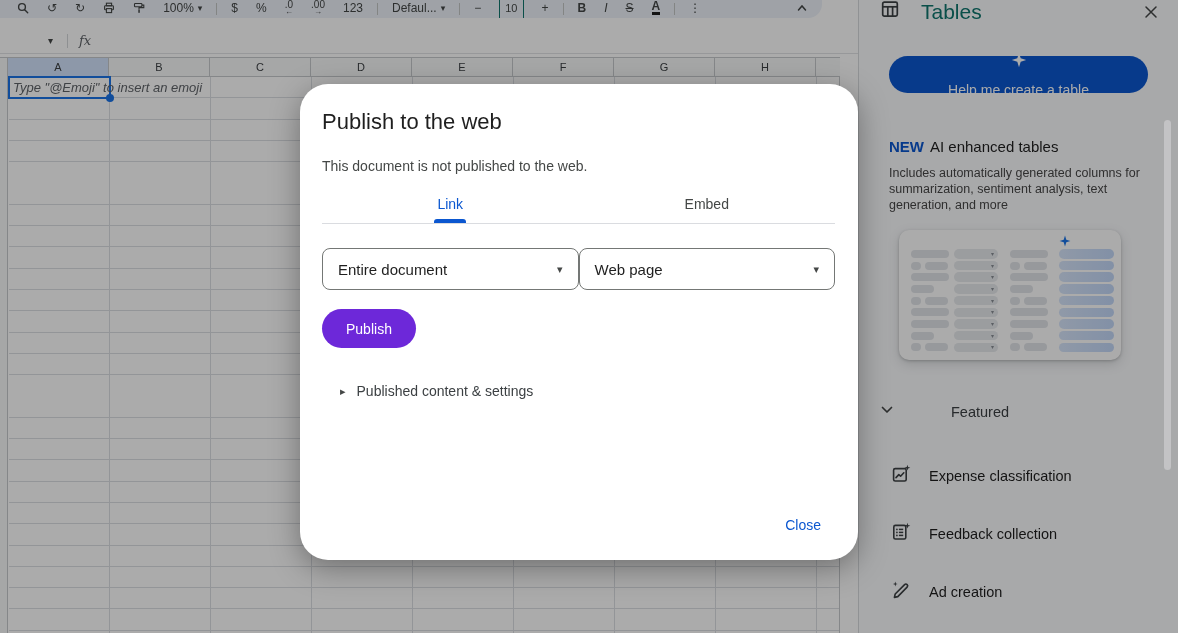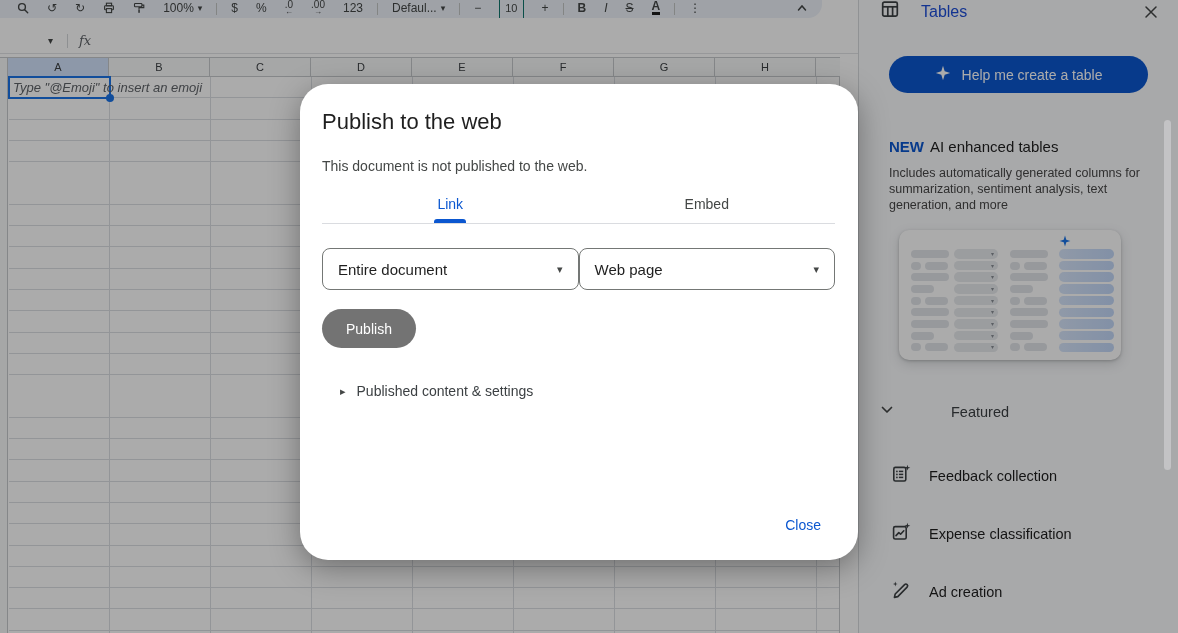--- a/index.html
+++ b/index.html
@@ -40,24 +40,24 @@
     border-right:1px solid #c6c9cc;box-sizing:border-box;cursor:cell;}
   .a1-selection{position:absolute;left:8px;top:76px;width:103px;height:23px;
     border:2px solid #1a73e8;box-sizing:border-box;}
   .fill-handle{position:absolute;left:106px;top:94px;width:8px;height:8px;border-radius:50%;background:#1a73e8;cursor:crosshair;}
   .a1-text{position:absolute;left:13px;top:80px;font-style:italic;font-size:13px;color:#5f6368;white-space:nowrap;}
 
   
   .panel{position:absolute;left:858px;top:0;width:320px;height:633px;background:#fbfcfe;
     border-left:1px solid #d7dadd;box-sizing:border-box;z-index:1;}
   .panel-header{display:flex;align-items:center;padding:1px 20px 0 21px;height:22px;}
-  .panel-title{font-size:16px;color:#1d4ed8;margin-left:21px;}
+  .panel-title{font-size:21px;color:#0f766e;margin-left:21px;}
   .panel-close{margin-left:auto;cursor:pointer;display:flex;}
   .help-btn{margin:33px auto 0;width:259px;height:37px;border-radius:19px;background:#0b57d0;border:none;
-    display:flex;align-items:center;justify-content:center;gap:11px;color:#fff;font-size:14px;font-weight:500;cursor:pointer;}
+    display:flex;align-items:center;justify-content:center;gap:11px;color:#fff;font-size:14px;font-weight:500;cursor:pointer;flex-direction:column;}
   .new-line{margin:45px 24px 10px 30px;font-size:15px;}
   .new-badge{color:#0b57d0;font-weight:700;margin-right:6px;}
   .new-title{color:#1f1f1f;font-weight:500;}
   .new-desc{margin:10px 24px 0 30px;width:252px;font-size:12.5px;line-height:16px;color:#474747;}
   .ill-card{position:relative;margin:17px 0 0 40px;width:222px;height:130px;background:#fff;border-radius:10px;
     box-shadow:0 1px 3px rgba(60,64,67,.28),0 4px 12px rgba(60,64,67,.18);box-sizing:border-box;padding:18px 7px 6px 12px;}
   .ill-sparkle{position:absolute;top:3px;left:160px;}
   .ill-row{display:flex;align-items:center;height:11.7px;}
   .ill-row .zone{display:flex;align-items:center;flex:none;}
   .z1{width:43px;} .z2{width:56px;} .z3{width:49px;}
@@ -92,21 +92,21 @@
   .tab{flex:1;text-align:center;font-size:14px;font-weight:500;color:#444746;position:relative;
     line-height:26px;cursor:pointer;}
   .tab.active{color:#0b57d0;}
   .tab.active::after{content:"";position:absolute;left:50%;transform:translateX(-50%);bottom:0;
     width:32px;height:4px;border-radius:3px 3px 0 0;background:#0b57d0;}
   .tab-divider{height:1px;background:#dadce0;}
   .drop-row{margin-top:24px;display:flex;}
   .dropdown{flex:1;height:42px;border:1px solid #747775;border-radius:8px;display:flex;align-items:center;
     justify-content:space-between;padding:0 15px;box-sizing:border-box;font-size:15px;color:#1f1f1f;cursor:pointer;background:#fff;}
   .dd-caret{font-size:11px;color:#444746;}
-  .publish-btn{margin-top:19px;height:39px;padding:0 24px;border-radius:20px;border:none;background:#737373;
+  .publish-btn{margin-top:19px;height:39px;padding:0 24px;border-radius:20px;border:none;background:#6d28d9;
     color:#fff;font-size:14px;font-weight:500;font-family:inherit;cursor:pointer;}
   .expander{margin:35px 0 0 18px;display:flex;align-items:center;gap:11px;cursor:pointer;}
   .exp-arrow{font-size:11px;color:#444746;}
   .exp-label{font-size:14px;color:#3c4043;}
   .dlg-close{position:absolute;right:37px;bottom:27px;font-size:14px;font-weight:500;color:#0b57d0;cursor:pointer;}
 </style>
 </head>
 <body>
 
 <div class="screen">
@@ -360,45 +360,45 @@
             <path d="M2.5 4.5 L7 9 L11.5 4.5" fill="none" stroke="#444746" stroke-width="1.7" stroke-linecap="round" stroke-linejoin="round"></path>
           </svg>
       </span>
       <span class="featured-label">Featured</span>
     </div>
 
     <div class="featured-list">
       <div class="featured-item">
         <span>
           <svg width="20" height="20" viewBox="0 0 20 20">
+              <rect x="2.6" y="4.6" width="12.6" height="12.4" rx="1.6" fill="none" stroke="#3c4043" stroke-width="1.6"></rect>
+              <path d="M5 13.6 L7.8 10.6 L9.6 12.2 L12.8 8.8" fill="none" stroke="#3c4043" stroke-width="1.6" stroke-linecap="round" stroke-linejoin="round"></path>
+              <path d="M16.4 0.8 L17.1 3 L19.3 3.7 L17.1 4.4 L16.4 6.6 L15.7 4.4 L13.5 3.7 L15.7 3 Z" fill="#3c4043"></path>
+            </svg>
+        </span>
+        <span class="label">Expense classification</span>
+      </div>
+      <div class="featured-item">
+        <span>
+          <svg width="20" height="20" viewBox="0 0 20 20">
               <rect x="2.8" y="3.4" width="12" height="13.6" rx="1.6" fill="none" stroke="#3c4043" stroke-width="1.6"></rect>
               <circle cx="5.9" cy="7.4" r="0.85" fill="#3c4043"></circle>
               <line x1="7.9" y1="7.4" x2="12.2" y2="7.4" stroke="#3c4043" stroke-width="1.5"></line>
               <circle cx="5.9" cy="10.4" r="0.85" fill="#3c4043"></circle>
               <line x1="7.9" y1="10.4" x2="12.2" y2="10.4" stroke="#3c4043" stroke-width="1.5"></line>
               <circle cx="5.9" cy="13.4" r="0.85" fill="#3c4043"></circle>
               <line x1="7.9" y1="13.4" x2="12.2" y2="13.4" stroke="#3c4043" stroke-width="1.5"></line>
               <path d="M16.4 0.8 L17.1 3 L19.3 3.7 L17.1 4.4 L16.4 6.6 L15.7 4.4 L13.5 3.7 L15.7 3 Z" fill="#3c4043"></path>
             </svg>
         </span>
         <span class="label">Feedback collection</span>
       </div>
       <div class="featured-item">
         <span>
           <svg width="20" height="20" viewBox="0 0 20 20">
-              <rect x="2.6" y="4.6" width="12.6" height="12.4" rx="1.6" fill="none" stroke="#3c4043" stroke-width="1.6"></rect>
-              <path d="M5 13.6 L7.8 10.6 L9.6 12.2 L12.8 8.8" fill="none" stroke="#3c4043" stroke-width="1.6" stroke-linecap="round" stroke-linejoin="round"></path>
-              <path d="M16.4 0.8 L17.1 3 L19.3 3.7 L17.1 4.4 L16.4 6.6 L15.7 4.4 L13.5 3.7 L15.7 3 Z" fill="#3c4043"></path>
-            </svg>
-        </span>
-        <span class="label">Expense classification</span>
-      </div>
-      <div class="featured-item">
-        <span>
-          <svg width="20" height="20" viewBox="0 0 20 20">
               <path d="M6.8 16.6 L3.4 17.4 L4.2 14 L13.6 4.6 A1.75 1.75 0 0 1 16.1 7.1 Z" fill="none" stroke="#3c4043" stroke-width="1.6" stroke-linejoin="round"></path>
               <path d="M4.3 1.6 L4.9 3.4 L6.7 4 L4.9 4.6 L4.3 6.4 L3.7 4.6 L1.9 4 L3.7 3.4 Z" fill="#3c4043"></path>
             </svg>
         </span>
         <span class="label">Ad creation</span>
       </div>
     </div>
   </div>
 
   <div class="scrim"></div>

